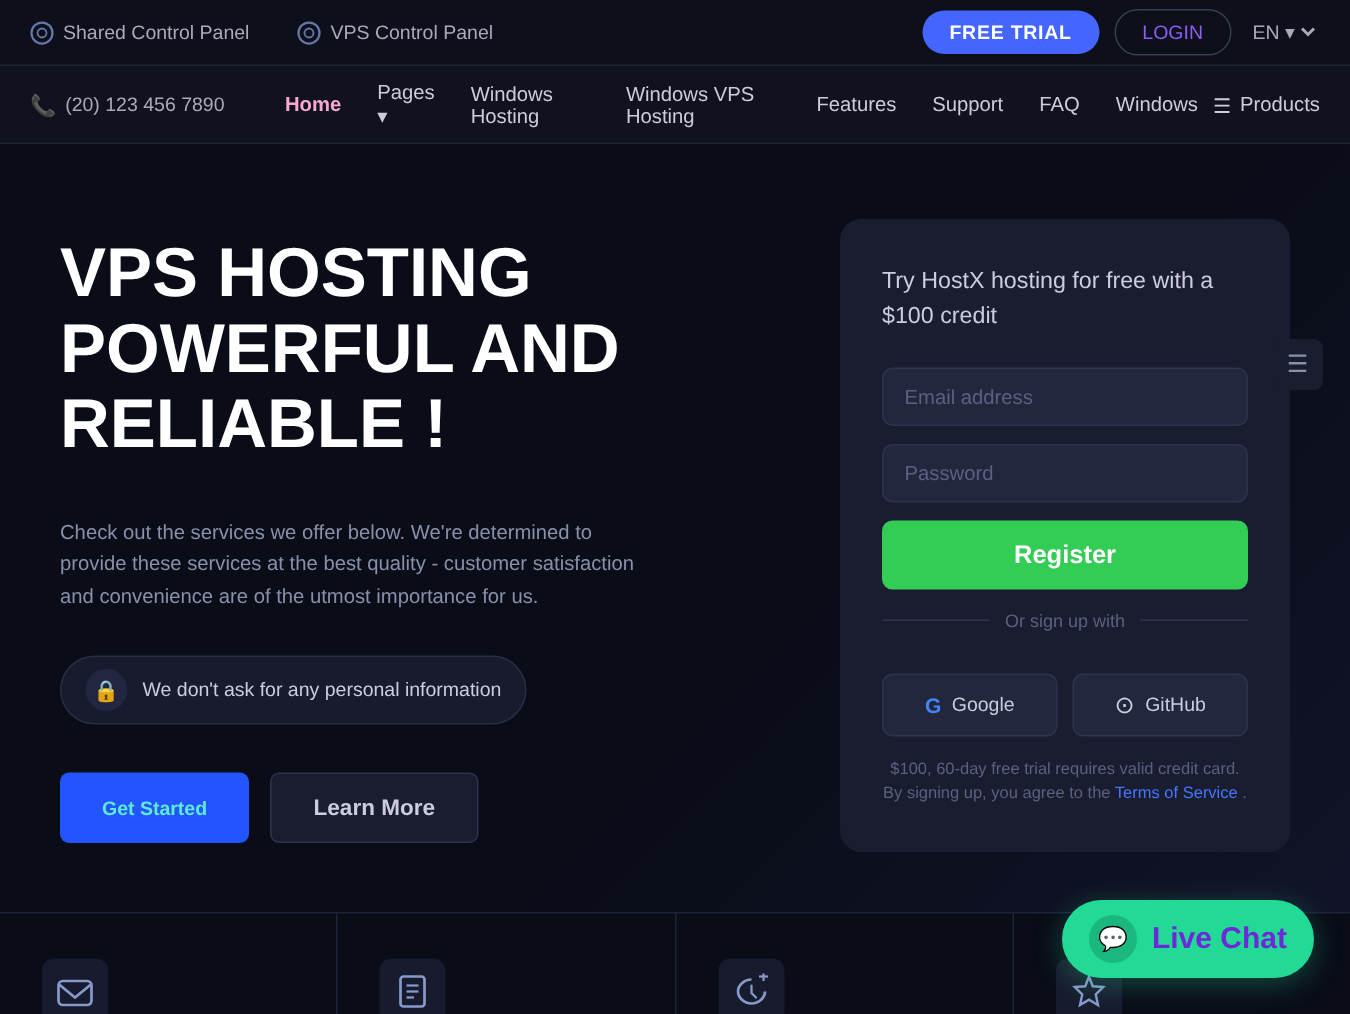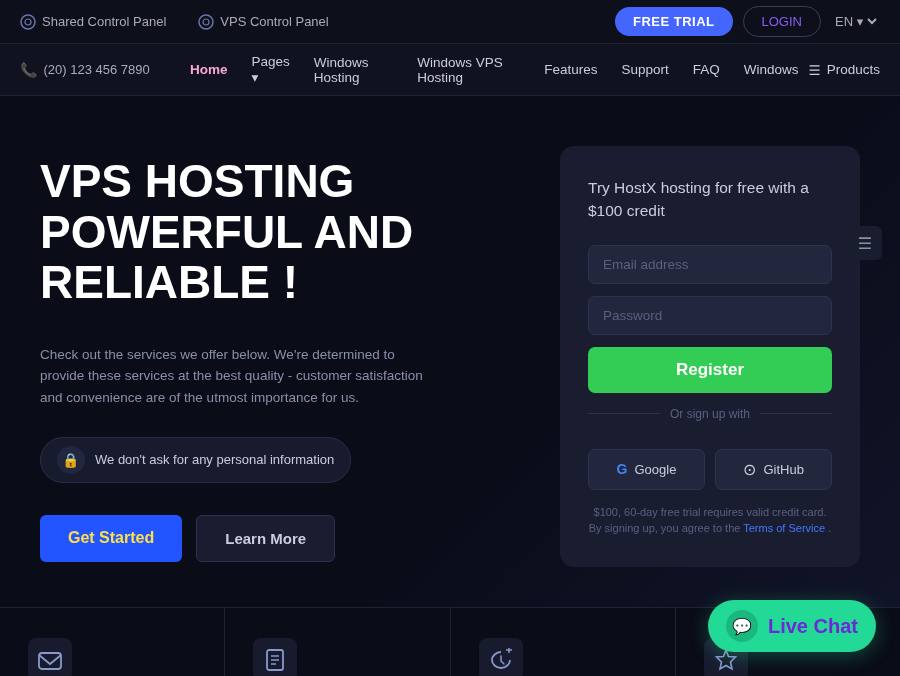--- a/index.html
+++ b/index.html
@@ -93,25 +93,25 @@
       border-radius: 24px;
       padding: 8px 16px;
       font-size: 13px;
       color: #ccd;
       margin-bottom: 32px;
     }
     .hero-badge-icon { width: 28px; height: 28px; background: #222640; border-radius: 50%; display: flex; align-items: center; justify-content: center; font-size: 14px; color: #8899cc; }
     .hero-buttons { display: flex; gap: 14px; }
     .btn-get-started {
       background: #2255ff;
-      color: #fde047;
+      color: #5eead4;
       border: none;
       padding: 14px 28px;
       border-radius: 6px;
-      font-size: 16px;
+      font-size: 13px;
       font-weight: 700;
       cursor: pointer;
     }
     .btn-learn-more {
       background: #1a1d30;
       color: #ccd;
       border: 1px solid #2e3250;
       padding: 14px 28px;
       border-radius: 6px;
       font-size: 15px;

